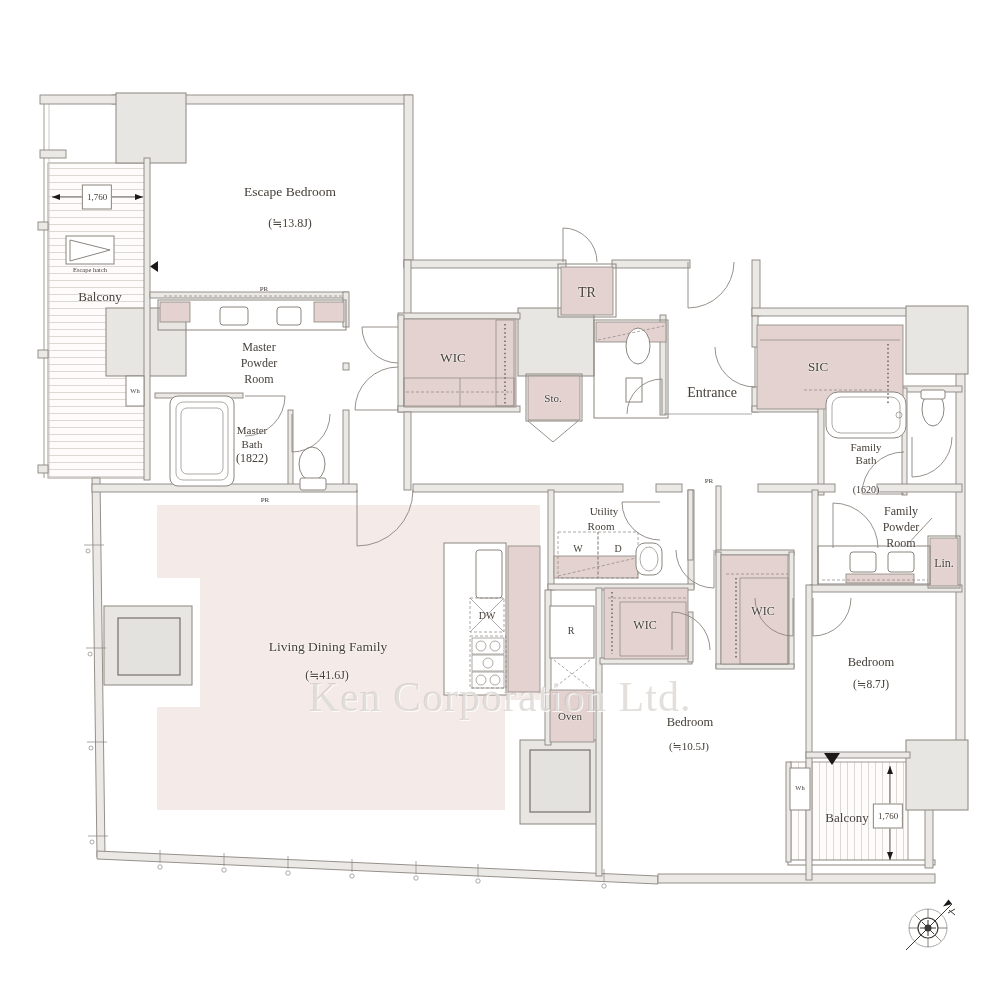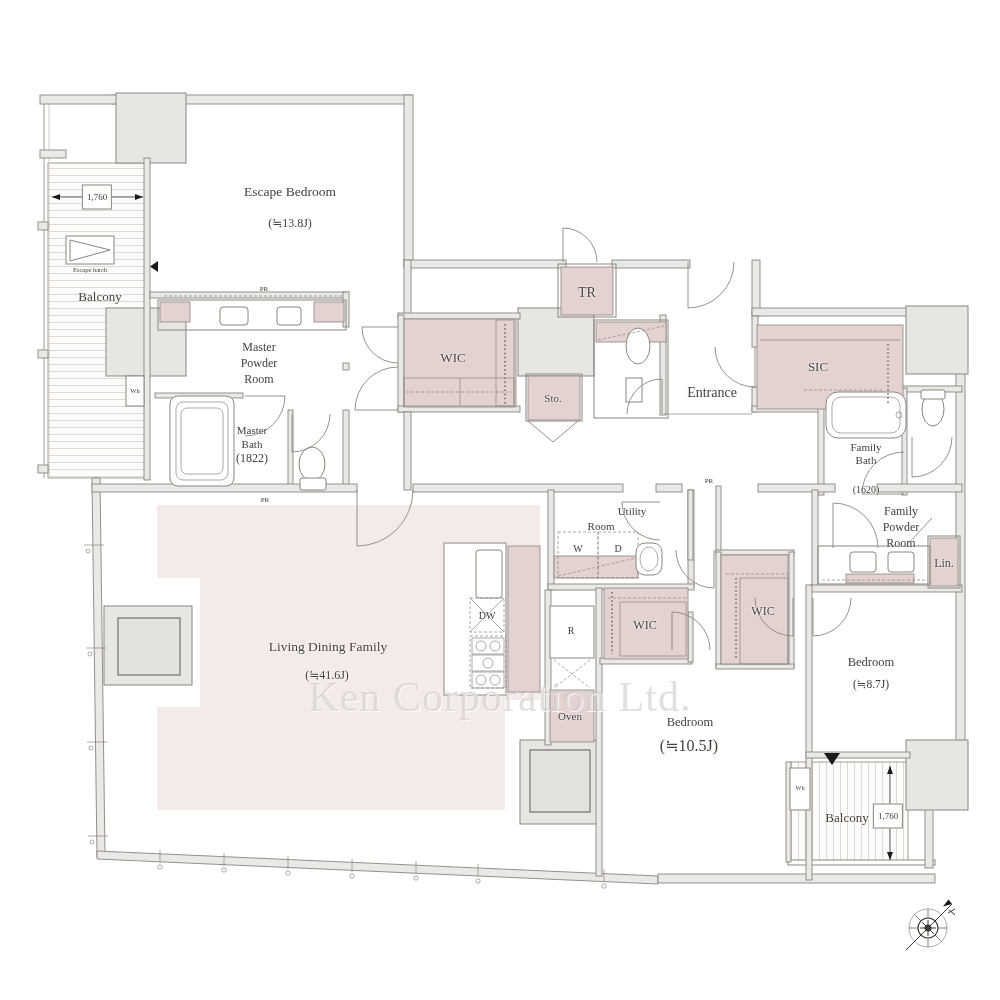--- a/index.html
+++ b/index.html
@@ -341,30 +341,30 @@
 
 <div class="lbl" style="left:866px;top:447px;font-size:11px;">Family</div>
 <div class="lbl" style="left:866px;top:460px;font-size:11px;">Bath</div>
 <div class="lbl" style="left:866px;top:490px;font-size:10px;">(1620)</div>
 
 <div class="lbl" style="left:901px;top:511px;font-size:12px;">Family</div>
 <div class="lbl" style="left:901px;top:527px;font-size:12px;">Powder</div>
 <div class="lbl" style="left:901px;top:543px;font-size:12px;">Room</div>
 <div class="lbl" style="left:944px;top:563px;font-size:12px;">Lin.</div>
 
-<div class="lbl" style="left:632px;top:511px;font-size:11px;">Utility</div>
+<div class="lbl" style="left:604px;top:511px;font-size:11px;">Utility</div>
 <div class="lbl" style="left:601px;top:526px;font-size:11px;">Room</div>
 <div class="lbl" style="left:578px;top:549px;font-size:10px;">W</div>
 <div class="lbl" style="left:618px;top:549px;font-size:10px;">D</div>
 
 <div class="lbl" style="left:645px;top:625px;font-size:12px;">WIC</div>
 <div class="lbl" style="left:763px;top:611px;font-size:12px;">WIC</div>
 
 <div class="lbl" style="left:690px;top:722px;font-size:12.5px;">Bedroom</div>
-<div class="lbl" style="left:689px;top:746px;font-size:16px;">(≒10.5J)</div>
+<div class="lbl" style="left:689px;top:746px;font-size:11px;">(≒10.5J)</div>
 <div class="lbl" style="left:871px;top:662px;font-size:12.5px;">Bedroom</div>
 <div class="lbl" style="left:871px;top:685px;font-size:11.5px;">(≒8.7J)</div>
 
 <div class="lbl" style="left:328px;top:647px;font-size:13.5px;">Living Dining Family</div>
 <div class="lbl" style="left:327px;top:675px;font-size:12px;">(≒41.6J)</div>
 
 <div class="lbl" style="left:487px;top:616px;font-size:10px;font-family:Liberation Serif, serif;">DW</div>
 <div class="lbl" style="left:571px;top:631px;font-size:10px;">R</div>
 <div class="lbl" style="left:570px;top:716px;font-size:11px;">Oven</div>
 

